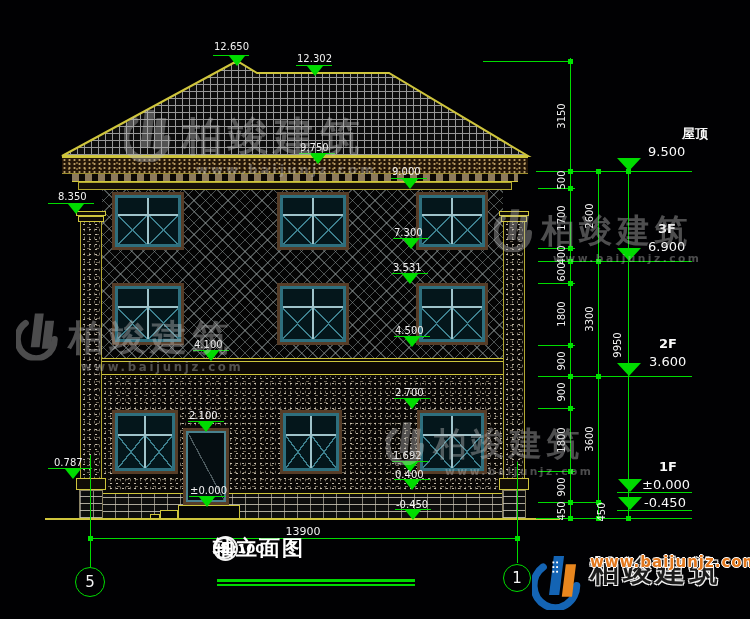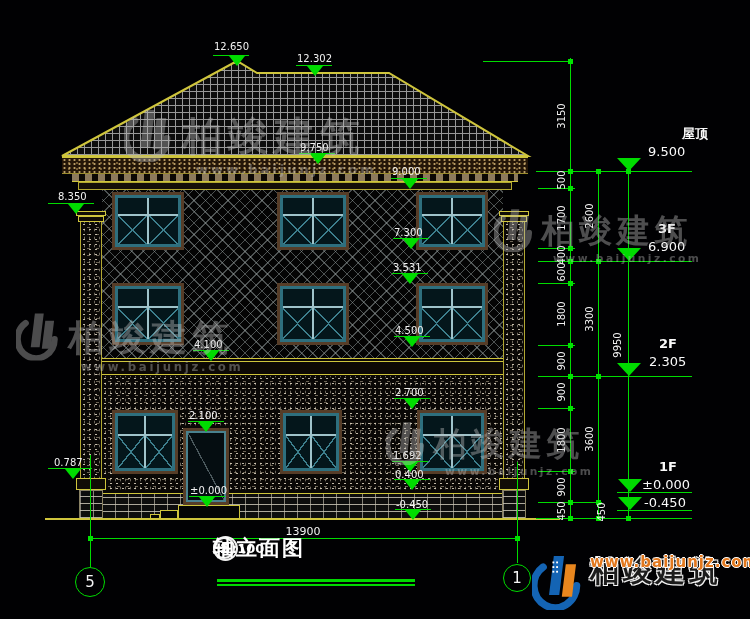--- a/index.html
+++ b/index.html
@@ -305,21 +305,21 @@
       <div class="em-label" style="left: 54px; top: 457px;">0.787</div>
       <div class="gh" style="left: 48px; top: 468px; width: 44px;"></div>
       <div class="tri" style="left: 65px; top: 469px;"></div>
       <div class="flabel" style="left: 644px; top: 125px; margin-left: 38px;">屋顶</div>
       <div class="vlabel" style="left: 648px; top: 144px;">9.500</div>
       <div class="btri" style="left: 617px; top: 158px;"></div>
       <div class="flabel" style="left: 658px; top: 221px;">3F</div>
       <div class="vlabel" style="left: 648px; top: 239px;">6.900</div>
       <div class="btri" style="left: 617px; top: 248px;"></div>
       <div class="flabel" style="left: 659px; top: 336px;">2F</div>
-      <div class="vlabel" style="left: 649px; top: 354px;">2.305</div>
+      <div class="vlabel" style="left: 649px; top: 354px;">3.600</div>
       <div class="btri" style="left: 617px; top: 363px;"></div>
       <div class="flabel" style="left: 659px; top: 459px;">1F</div>
       <div class="vlabel" style="left: 642px; top: 477px;">±0.000</div>
       <div class="btri" style="left: 618px; top: 479px;"></div>
       <div class="vlabel" style="left: 644px; top: 495px;">-0.450</div>
       <div class="btri" style="left: 618px; top: 497px;"></div>
       <div class="gh" style="left: 90px; top: 538px; width: 427px;"></div>
       <div class="dimtext" style="left: 303px; top: 525px;">13900</div>
       <div class="gv" style="left: 90px; top: 455px; height: 112px;"></div>
       <div class="bubble" style="left: 75px; top: 567px; width: 30px; height: 30px;">5</div>

